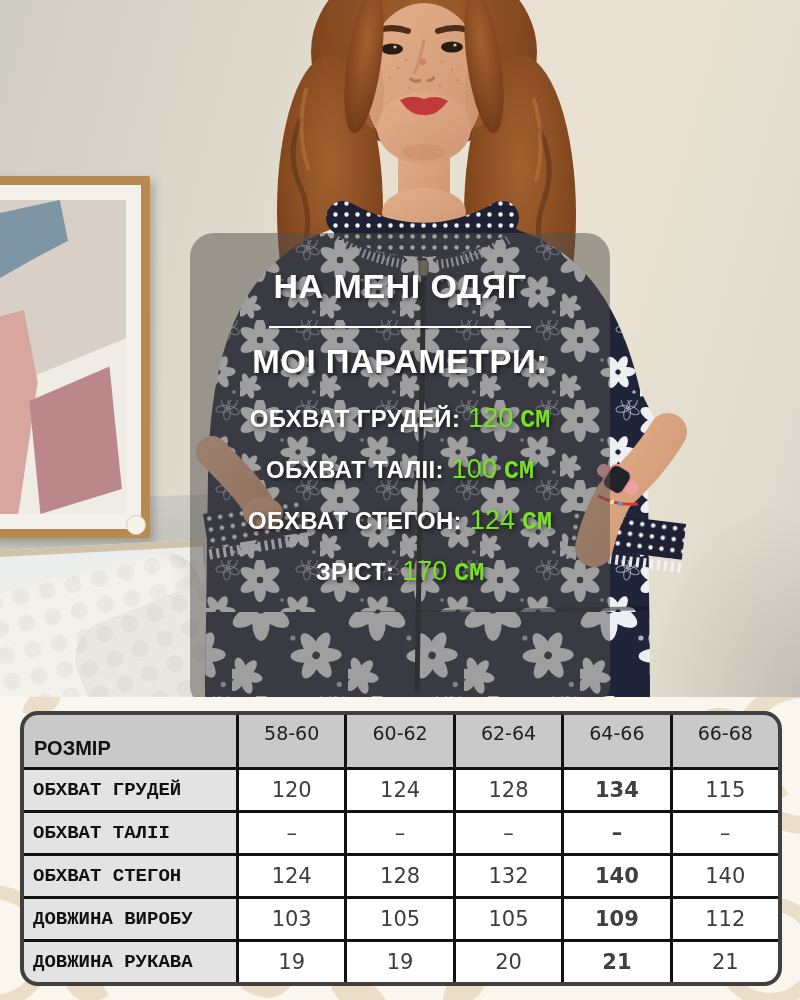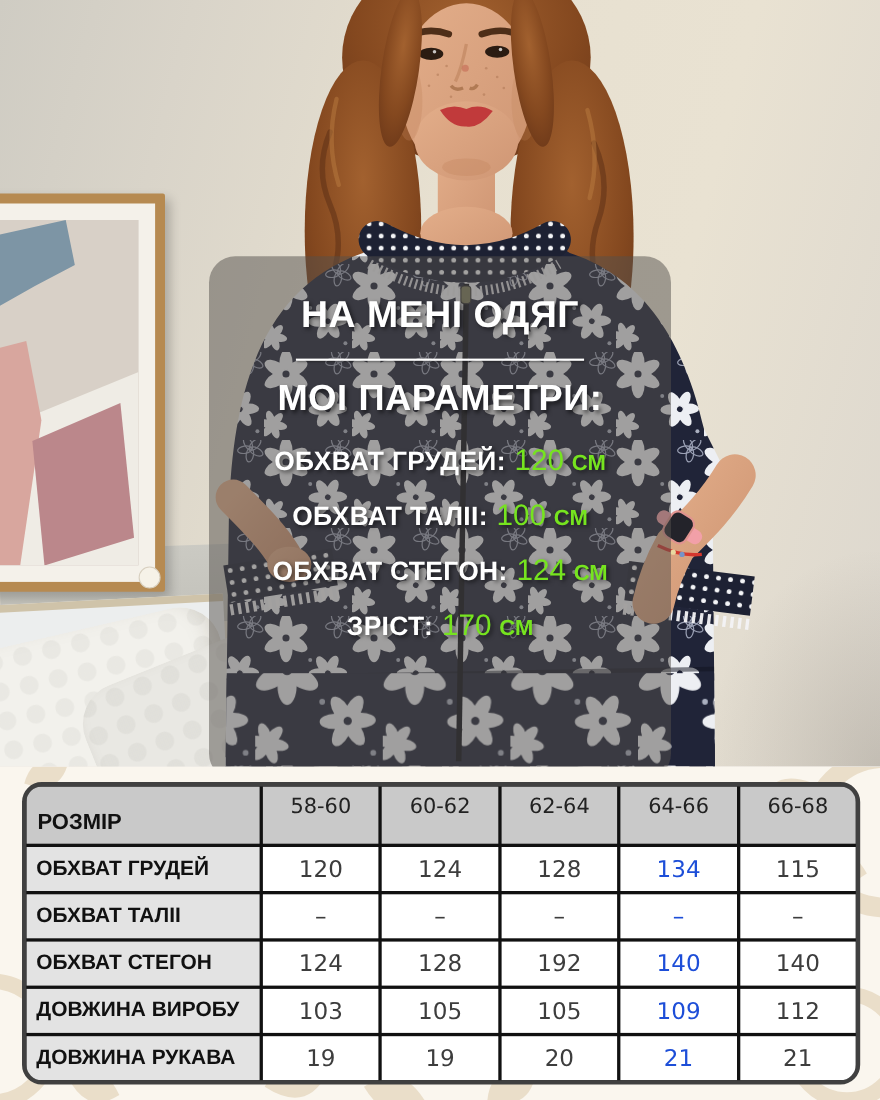--- a/index.html
+++ b/index.html
@@ -39,36 +39,36 @@
   .t1{margin-top:34px;font-size:34px;font-weight:900;letter-spacing:.5px;line-height:1.16;}
   .t2{font-size:34px;font-weight:900;letter-spacing:.5px;line-height:1.22;}
   .t2 .size-green{font-weight:400;font-size:38px;}
   .green{color:#76e41f;}
   .divider{width:262px;height:2px;background:#fff;margin:20px auto 0;box-shadow:1px 1px 2px rgba(0,0,0,.4);}
   .t3{margin-top:15px;font-size:33px;font-weight:900;letter-spacing:.5px;}
   .params{margin-top:21px;}
   .param-line{margin-bottom:17px;line-height:1.2;}
   .p-label{font-size:24px;font-weight:900;letter-spacing:.3px;}
   .p-value{font-size:27px;font-weight:400;margin-left:8px;color:#76e41f;}
-  .p-unit{font-size:20px;font-weight:900;margin-left:7px;color:#76e41f;}
+  .p-unit{font-size:25px;font-weight:900;margin-left:7px;color:#76e41f;font-family:Liberation Mono, monospace;}
 
   
   .bottom{position:absolute;left:0;top:697px;width:800px;height:303px;background:#faf6ee;overflow:hidden;}
   .decor{position:absolute;inset:0;}
   .size-table{position:absolute;left:20px;top:14px;width:762px;box-sizing:border-box;
     border:4px solid #404040;border-radius:18px;background:#111;overflow:hidden;
     display:grid;grid-template-columns:212px repeat(5,1fr);grid-template-rows:52px repeat(5,40px);gap:3px;}
   .cell{display:flex;align-items:center;justify-content:center;background:#fff;font-family:"DejaVu Sans","Liberation Sans",sans-serif;}
   .cell.hdr{background:#c9c9c9;align-items:flex-start;padding-top:7px;font-size:19px;color:#222;}
   .cell.hdr0{background:#c9c9c9;align-items:flex-end;justify-content:flex-start;padding:0 0 7px 10px;
     font-weight:700;font-size:20px;color:#111;font-family:"Liberation Sans",sans-serif;}
   .cell.lbl{background:#e3e3e3;justify-content:flex-start;padding-left:9px;font-weight:700;font-size:19px;color:#111;
-    font-family:Liberation Sans, sans-serif;white-space:nowrap;}
+    font-family:Liberation Mono, monospace;white-space:nowrap;}
   .cell.val{font-size:21px;color:#3d3d3d;}
-  .cell.val.emph{font-weight:400;color:#1d4ed8;}
+  .cell.val.emph{font-weight:700;color:#404040;}
 </style>
 </head>
 <body>
 
 <div class="page">
 
   <div class="photo">
     <div class="wall-dim"></div>
     <div class="wall-br"></div>
 
@@ -298,21 +298,21 @@
       <div class="cell lbl">ОБХВАТ ТАЛІІ</div>
       <div class="cell val">–</div>
       <div class="cell val">–</div>
       <div class="cell val">–</div>
       <div class="cell val emph">–</div>
       <div class="cell val">–</div>
 
       <div class="cell lbl">ОБХВАТ СТЕГОН</div>
       <div class="cell val">124</div>
       <div class="cell val">128</div>
-      <div class="cell val">192</div>
+      <div class="cell val">132</div>
       <div class="cell val emph">140</div>
       <div class="cell val">140</div>
 
       <div class="cell lbl">ДОВЖИНА ВИРОБУ</div>
       <div class="cell val">103</div>
       <div class="cell val">105</div>
       <div class="cell val">105</div>
       <div class="cell val emph">109</div>
       <div class="cell val">112</div>
 

